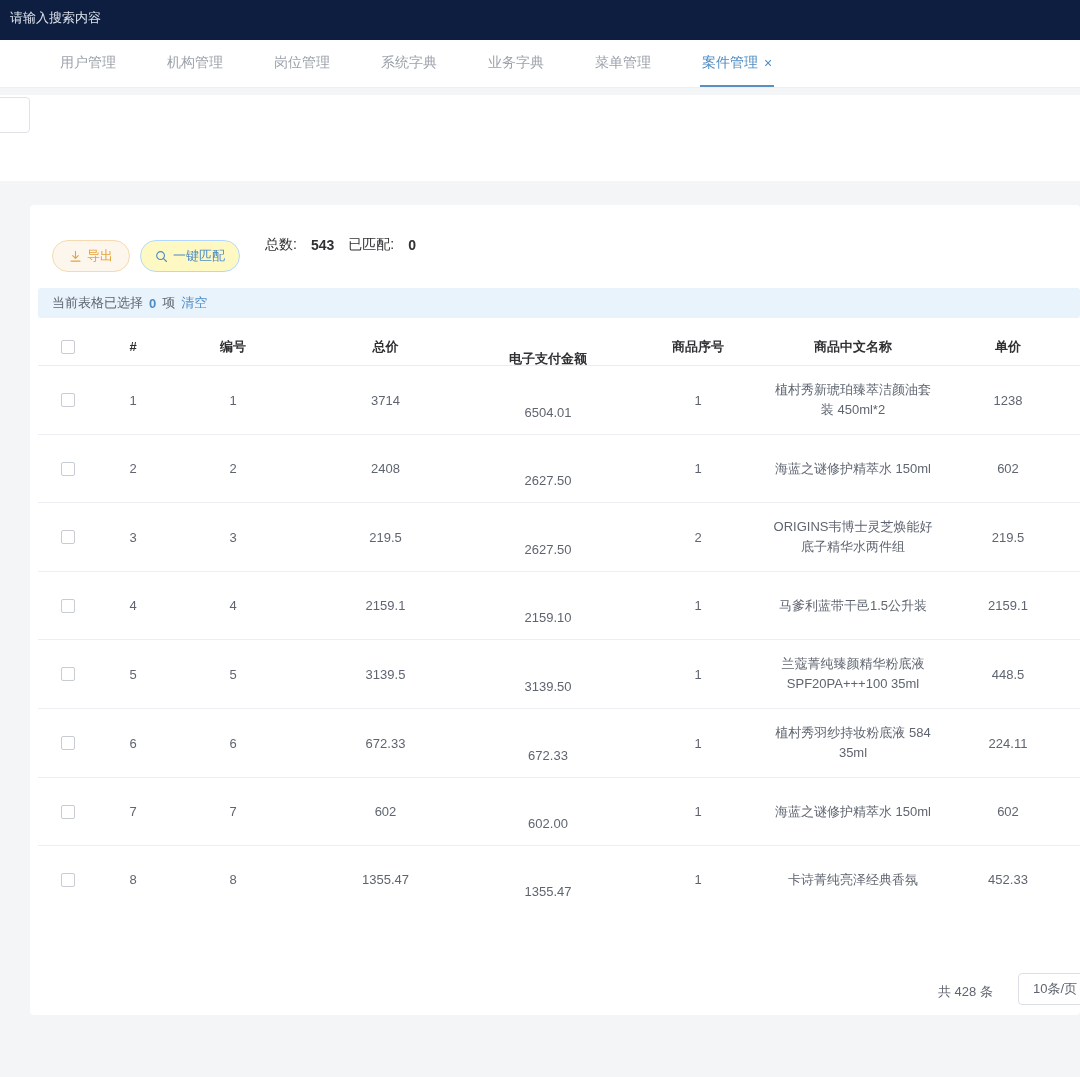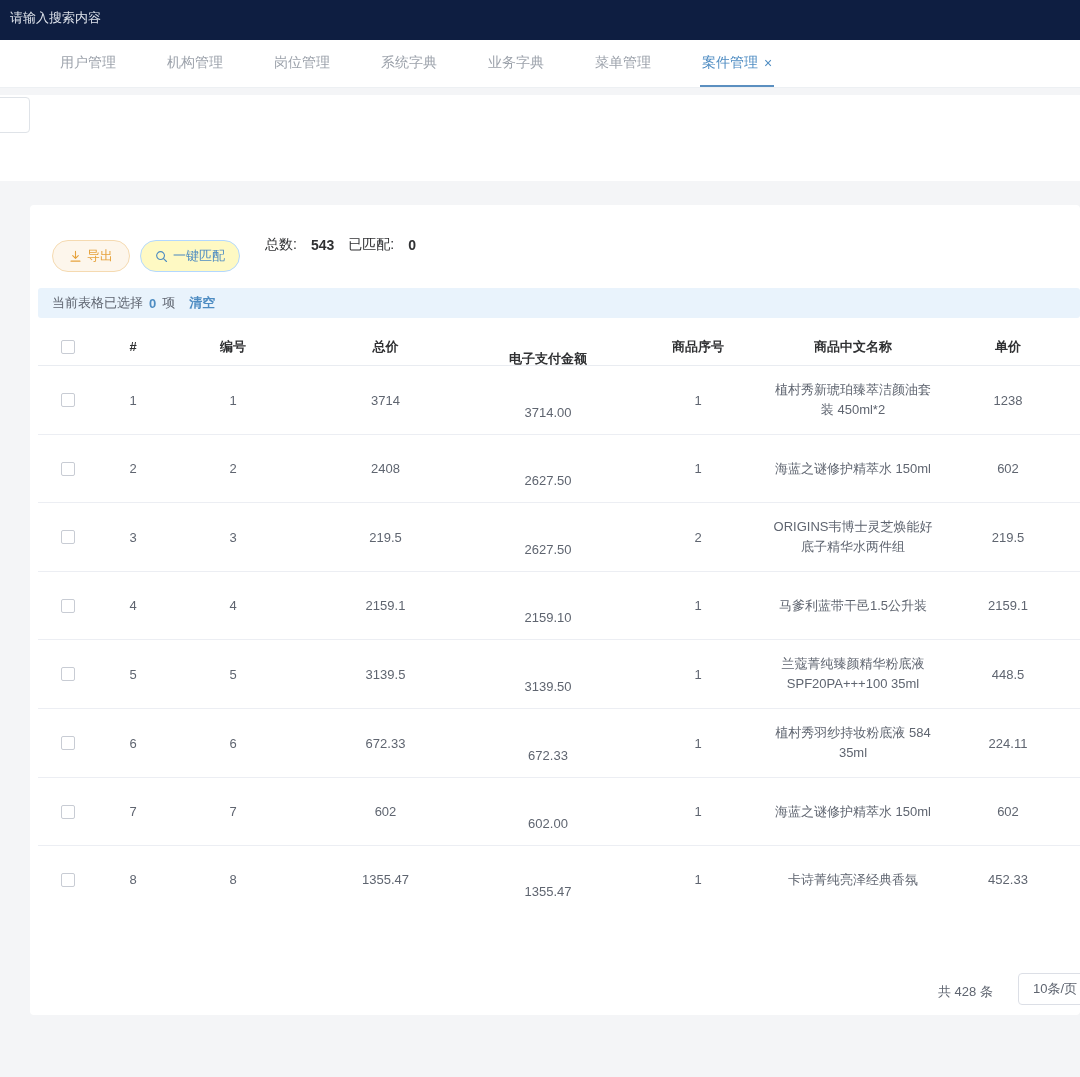--- a/index.html
+++ b/index.html
@@ -82,21 +82,21 @@
   .count-line b { font-weight:bold; }
 
   
   .select-bar {
     position:absolute; left:8px; top:83px; width:1042px; height:30px;
     background:#e9f3fc; border-radius:3px;
     display:flex; align-items:center; gap:6px;
     padding:0 14px; font-size:13px; color:#5f6570;
   }
   .select-bar .count { color:#4e8cc2; font-weight:bold; }
-  .select-bar .clear { color:#4e8cc2; margin-left:8px; cursor:pointer;font-weight:bold; }
+  .select-bar .clear { color:#4e8cc2; margin-left:0; cursor:pointer; }
 
   
   .table-wrap {
     position:absolute; left:8px; top:123px; width:1060px; height:577px;
     overflow:hidden;
   }
   .thead, .trow { display:flex; align-items:center; width:1060px; }
   .thead {
     height:38px; border-bottom:1px solid #e9ecf1;
     font-size:13px; font-weight:bold; color:#303133;
@@ -235,21 +235,21 @@
 
     <div>
 
     <div class="trow">
           <div class="cell c-sel">
             <span class="checkbox"></span>
           </div>
           <div class="cell c-idx">1</div>
           <div class="cell c-code">1</div>
           <div class="cell c-total">3714</div>
-          <div class="cell c-pay">3714.00</div>
+          <div class="cell c-pay">6504.01</div>
           <div class="cell c-serial">1</div>
           <div class="cell c-name">植村秀新琥珀臻萃洁颜油套装 450ml*2</div>
           <div class="cell c-price">1238</div>
         </div>
         <div class="trow">
           <div class="cell c-sel">
             <span class="checkbox"></span>
           </div>
           <div class="cell c-idx">2</div>
           <div class="cell c-code">2</div>

